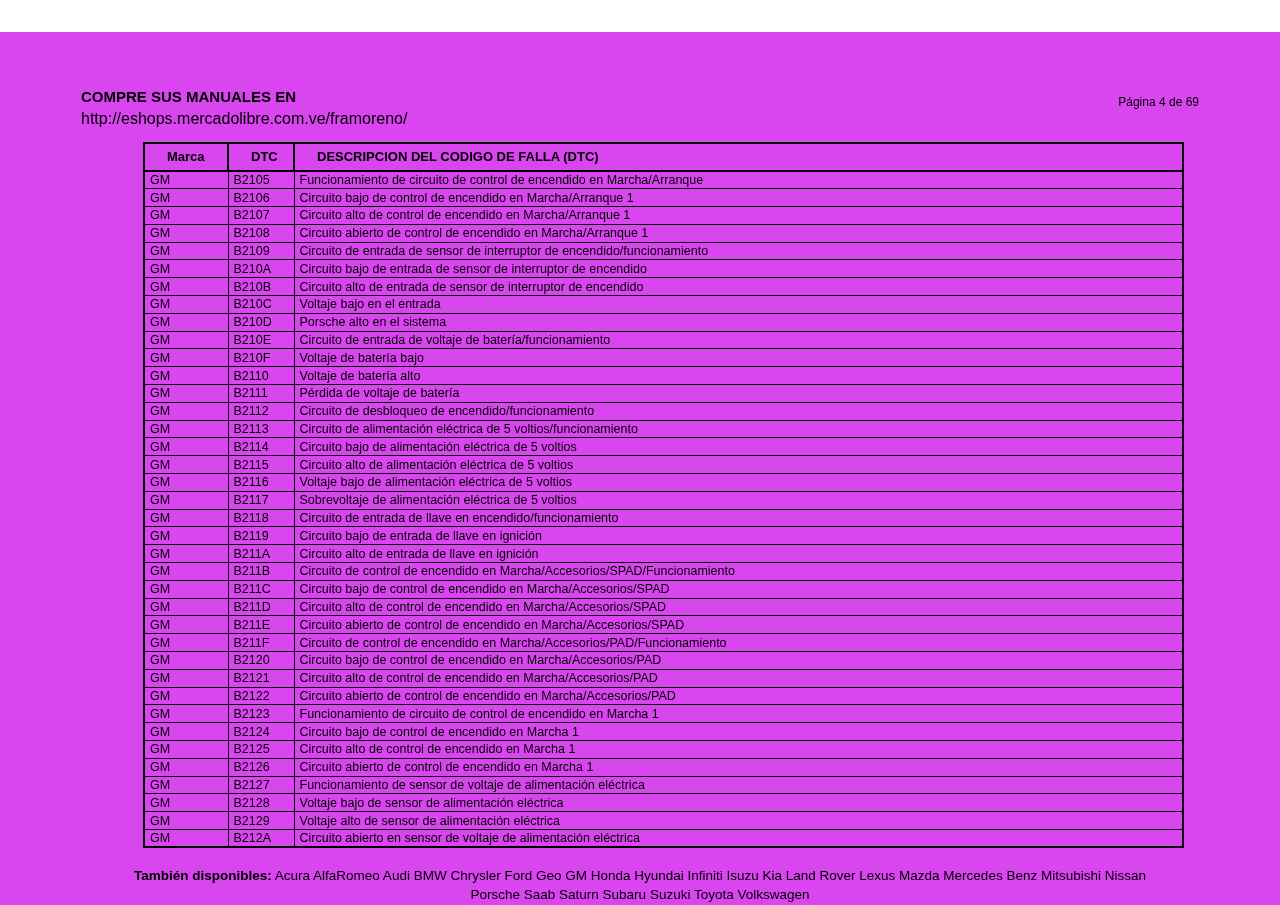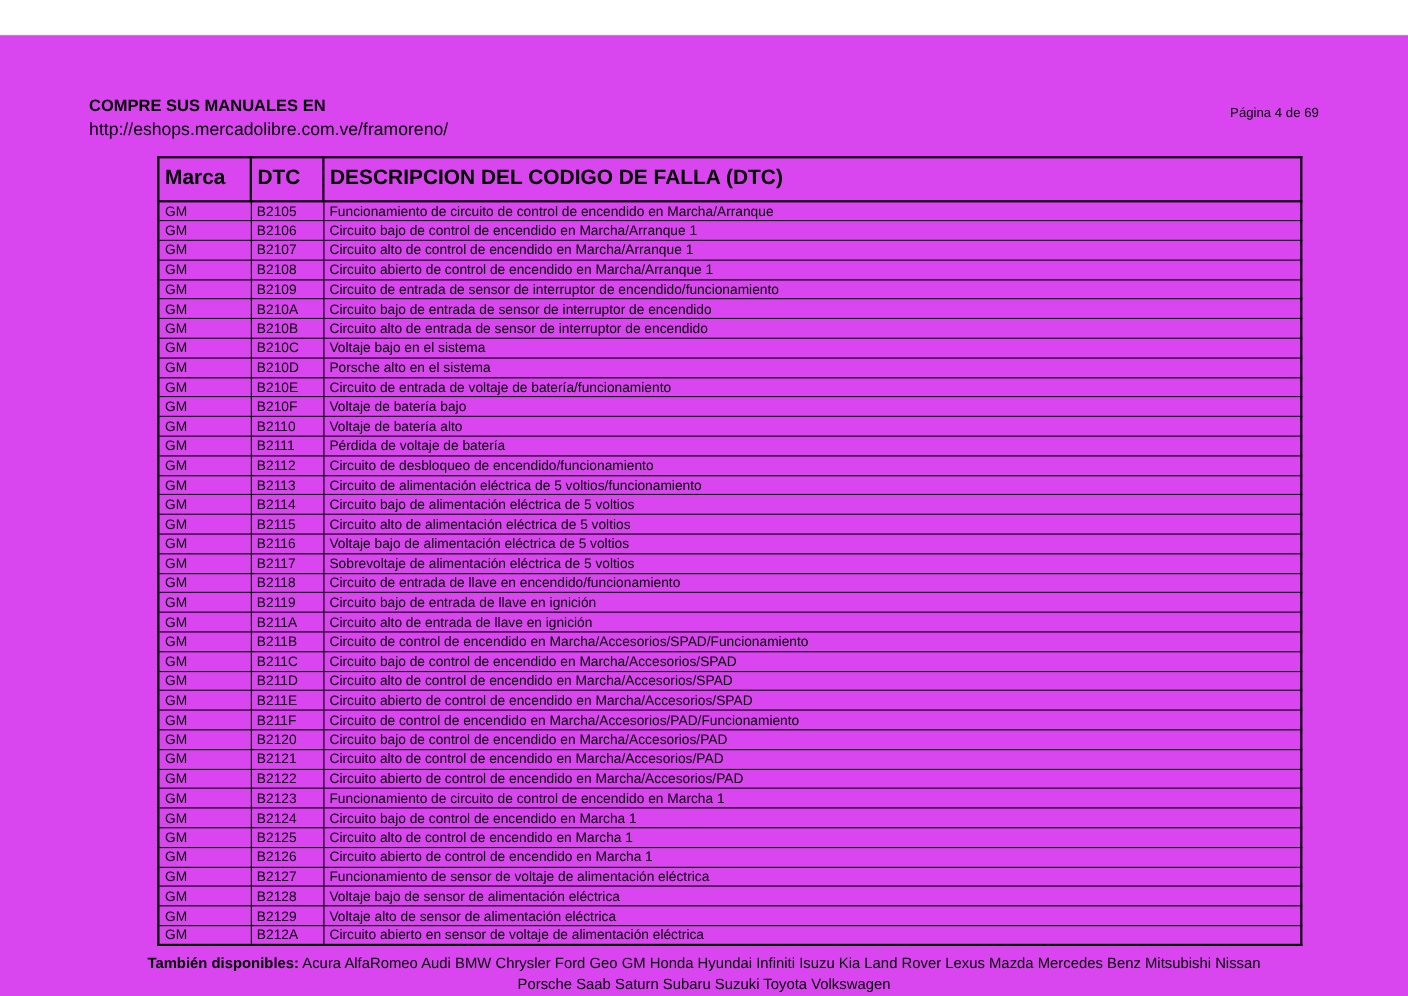--- a/index.html
+++ b/index.html
@@ -49,25 +49,25 @@
     width: 1039px;
     border-collapse: collapse;
     table-layout: fixed;
     border: 2px solid #000000;
   }
   col.col-marca { width: 84px; }
   col.col-dtc   { width: 66px; }
   col.col-desc  { width: 889px; }
   table.dtc-table th {
     border: 2px solid #000000;
-    font-size: 19px;
+    font-size: 13px;
     font-weight: bold;
     text-align: left;
-    padding: 2px 5px 4px 5px;
-    height: 40px;
+    padding: 2px 5px 4px 22px;
+    height: 28px;
     white-space: nowrap;
     overflow: hidden;
   }
   table.dtc-table td {
     border: 1px solid #000000;
     font-size: 12.5px;
     padding: 0 5px;
     height: 17.8px;
     line-height: 16px;
     white-space: nowrap;
@@ -151,21 +151,21 @@
 
     <tr>
       <td>GM</td>
       <td>B210B</td>
       <td>Circuito alto de entrada de sensor de interruptor de encendido</td>
     </tr>
 
     <tr>
       <td>GM</td>
       <td>B210C</td>
-      <td>Voltaje bajo en el sistema</td>
+      <td>Voltaje bajo en el entrada</td>
     </tr>
 
     <tr>
       <td>GM</td>
       <td>B210D</td>
       <td>Porsche alto en el sistema</td>
     </tr>
 
     <tr>
       <td>GM</td>

